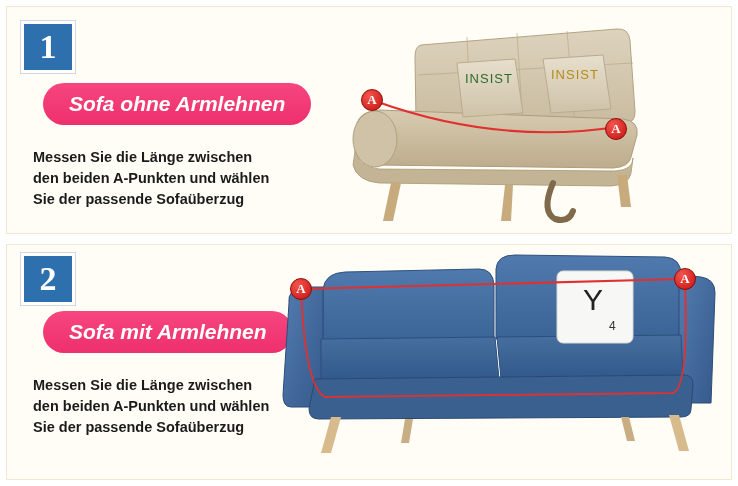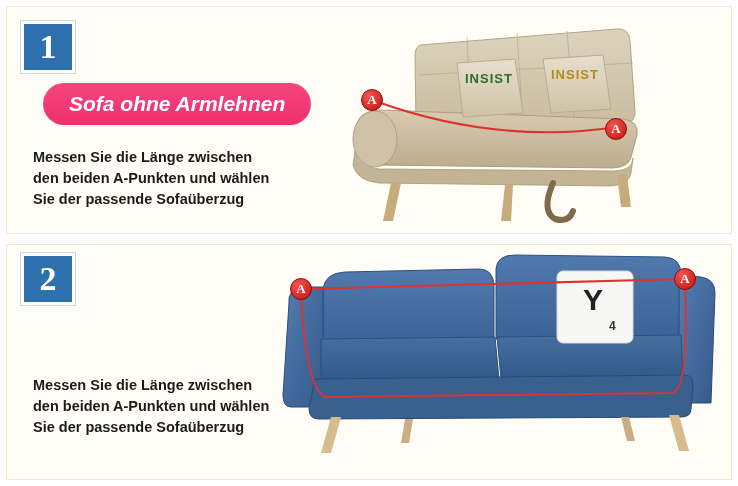--- a/index.html
+++ b/index.html
@@ -107,21 +107,21 @@
     display: flex;
     align-items: center;
     justify-content: center;
     border: 1px solid #8e0b08;
     box-sizing: border-box;
     font-family: "Liberation Serif", serif;
   }
 
   .pillow-text {
     position: absolute;
-    font-weight: bold;
+    font-weight: normal;
     letter-spacing: 1px;
     font-family: "Liberation Sans", sans-serif;
   }
 </style>
 </head>
 <body>
 
 <div class="page">
 
   <div class="panel panel-1">
@@ -190,20 +190,23 @@
       <div class="marker" style="left:288px; top:103px;">A</div>
     </div>
   </div>
 
   <div class="panel panel-2">
 
     <div class="step-badge badge-2">
       <span>2</span>
     </div>
 
+    <div class="pill pill-2" style="top:66px;">
+      <span>Sofa mit Armlehnen</span>
+    </div>
 
     <div class="desc desc-2" style="top:122px;">Messen Sie die Länge zwischen
 den beiden A-Punkten und wählen
 Sie der passende Sofaüberzug</div>
 
     <div class="sofa-stage" style="left:258px; top:2px; width:460px; height:230px;">
       <svg width="460" height="230" viewBox="0 0 460 230">
         <defs>
           <linearGradient id="blueBack" x1="0" y1="0" x2="0" y2="1">
             <stop offset="0%" stop-color="#5079ad"></stop>

